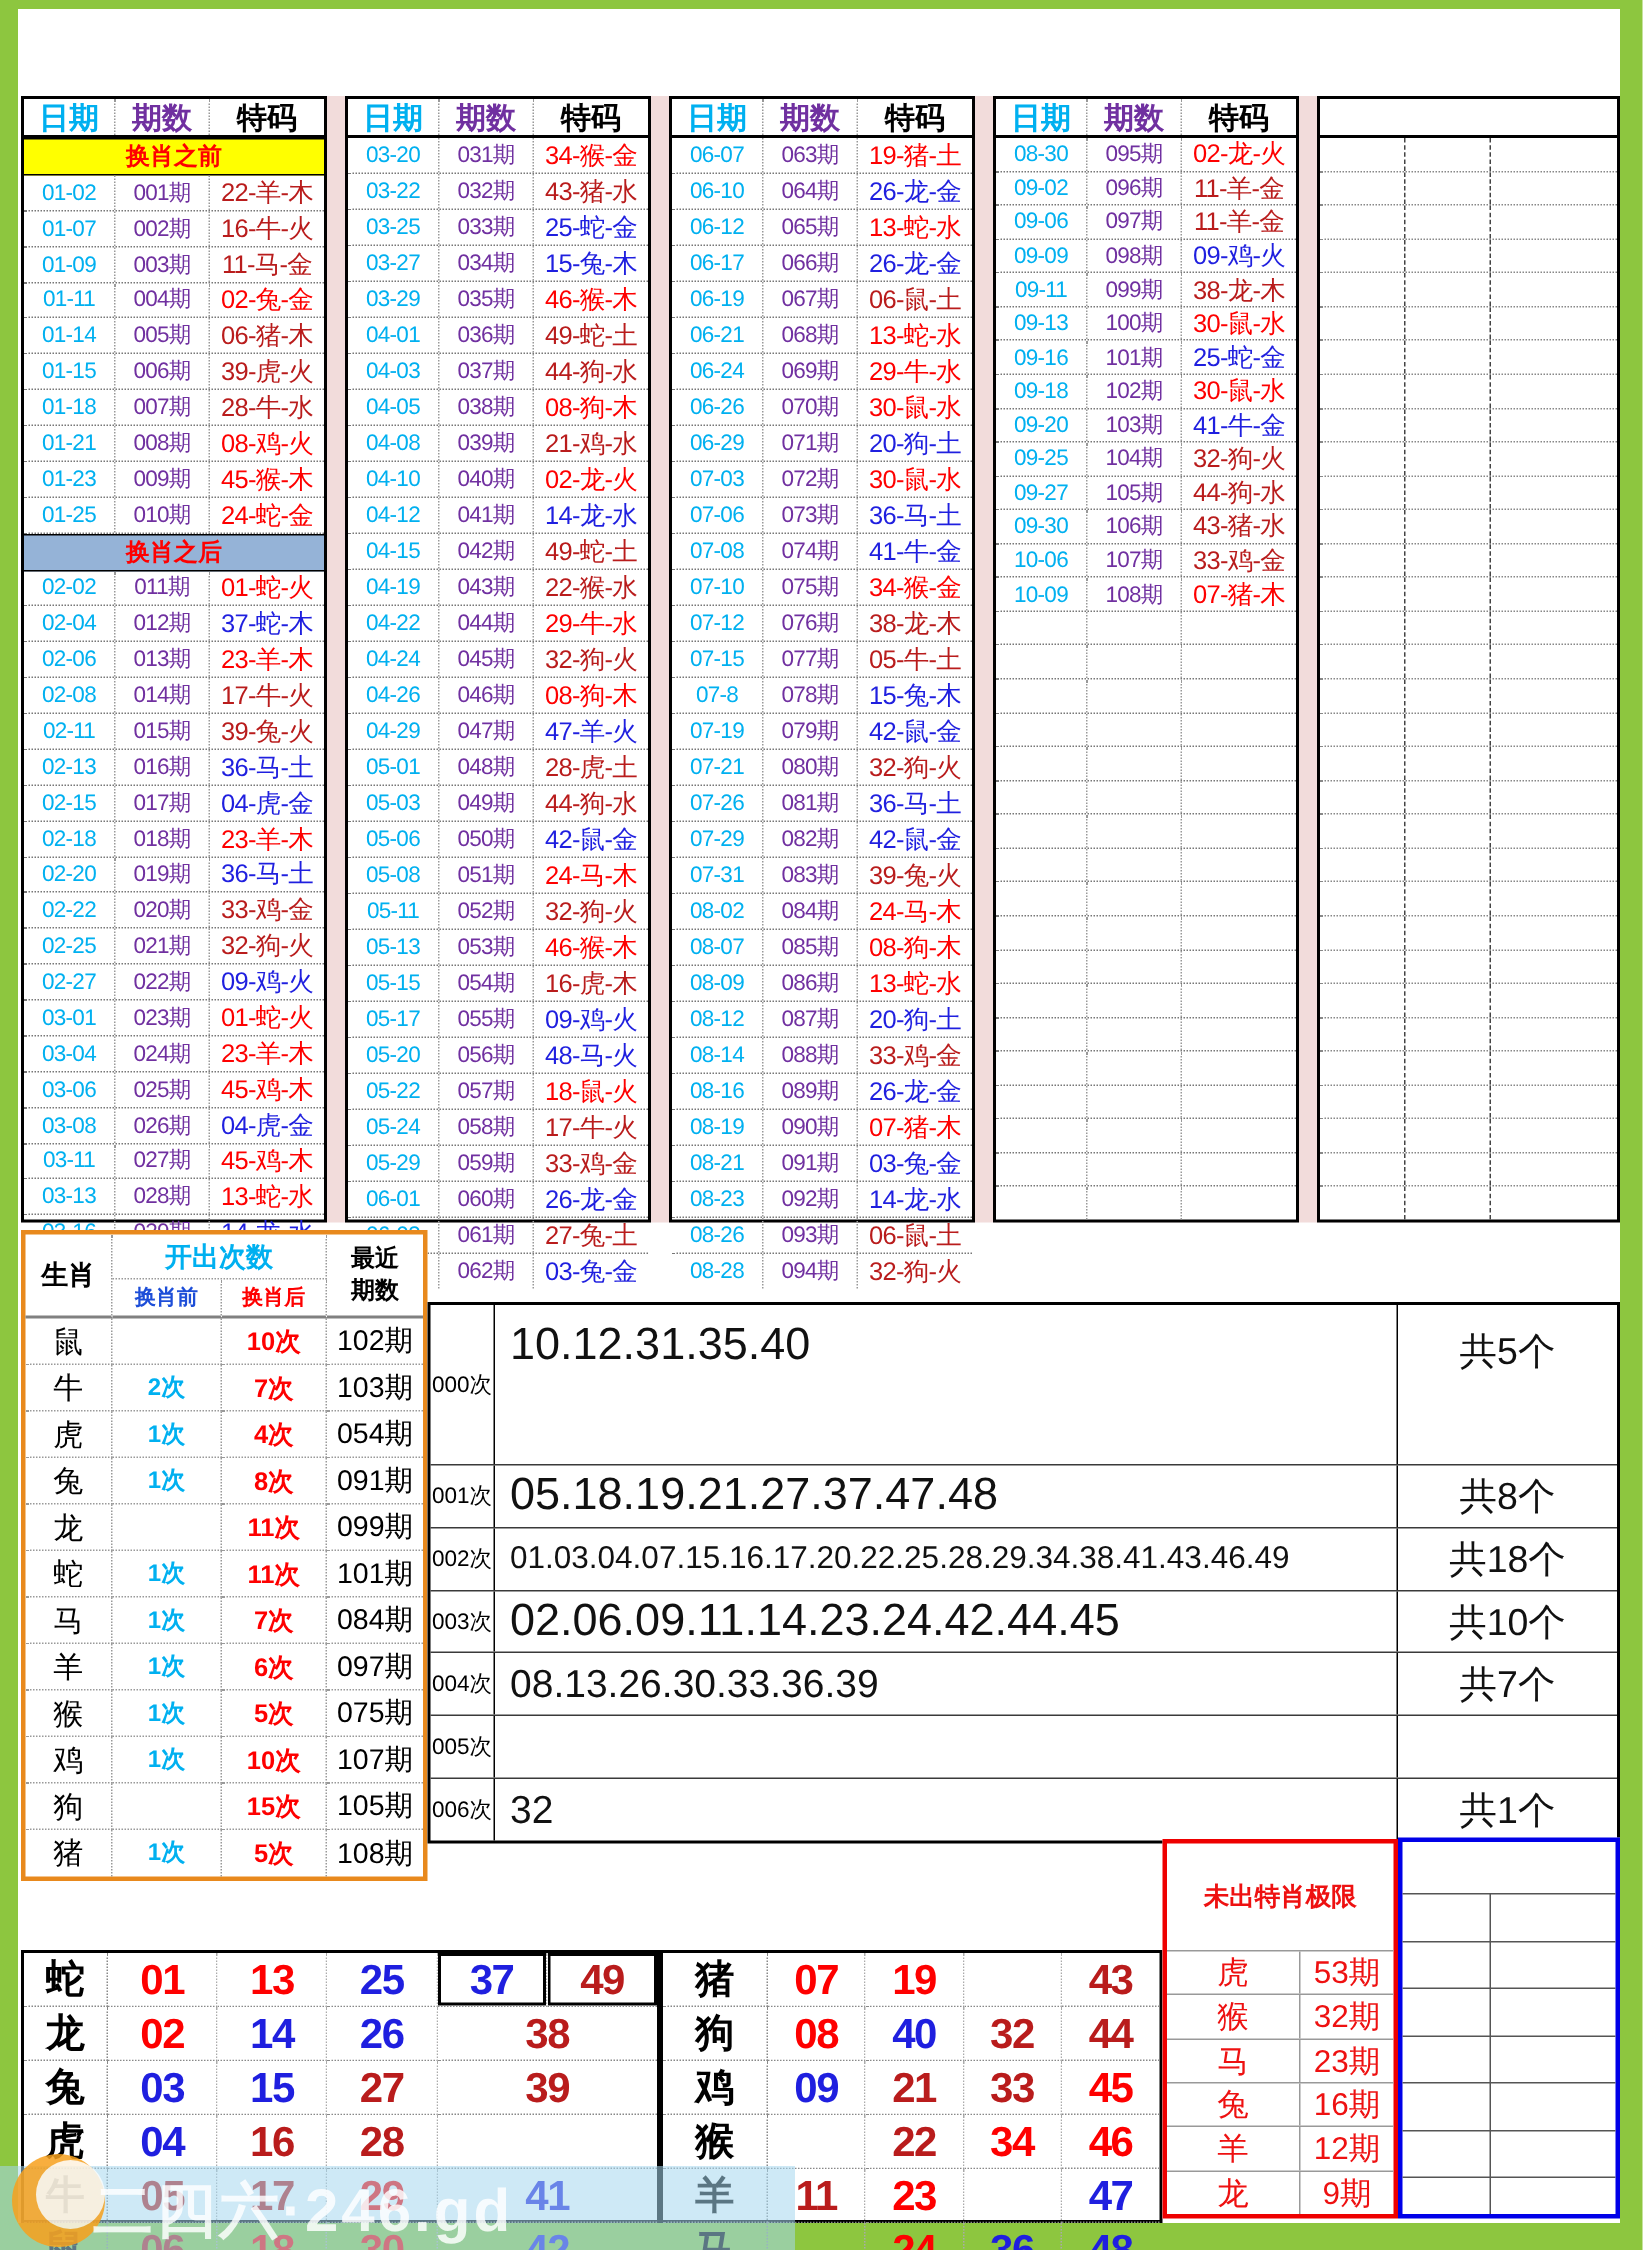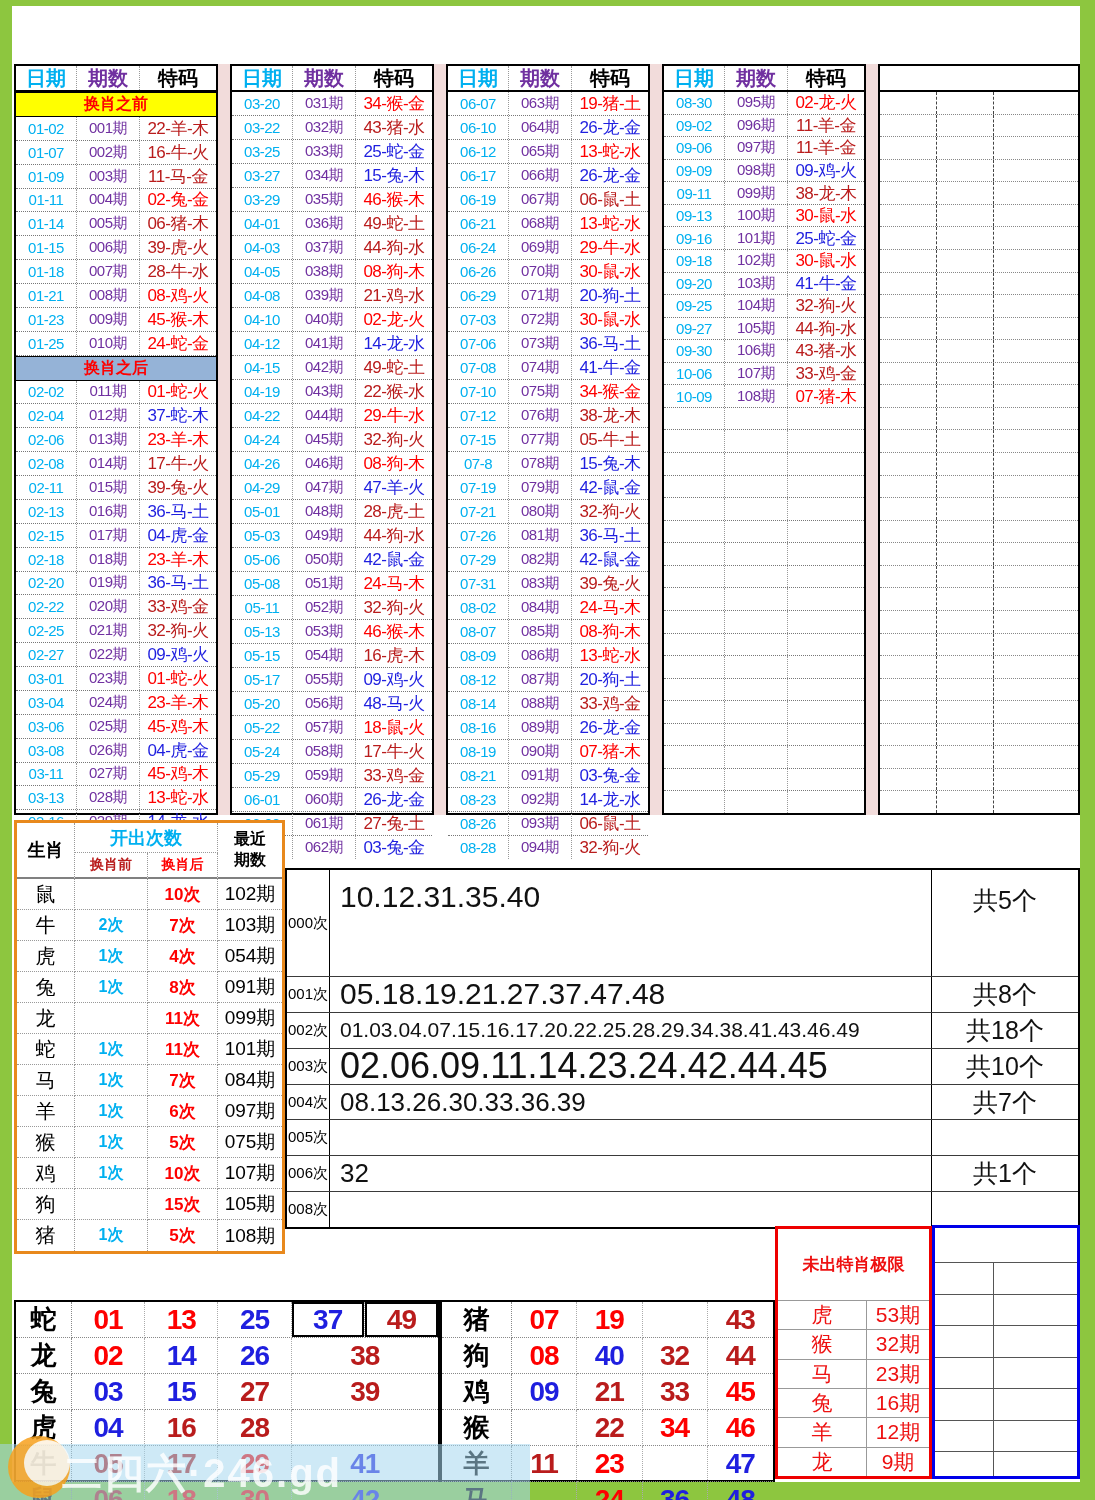--- a/index.html
+++ b/index.html
@@ -906,21 +906,21 @@
         <div class="erow">
           <div class="ecell"></div>
           <div class="ecell"></div>
           <div class="ecell" style="flex: 1.5 1 0%;"></div>
         </div>
       </div>
     </div>
   <div class="stats" id="stats">
       <div class="scell sh solidB" style="grid-area: 1 / 1 / span 2; font-size: 18px;">生肖</div>
       <div class="scell sh" style="grid-area: 1 / 2 / auto / span 2; color: rgb(0, 176, 240); font-size: 18px;">开出次数</div>
-      <div class="scell sh solidB" style="grid-area: 2 / 2; color: #b91c1c; font-size: 14px;">换肖前</div>
+      <div class="scell sh solidB" style="grid-area: 2 / 2; color: #1d4ed8; font-size: 14px;">换肖前</div>
       <div class="scell sh solidB" style="grid-area: 2 / 3; color: rgb(254, 0, 0); font-size: 14px;">换肖后</div>
       <div class="scell sh noR solidB" style="grid-area: 1 / 4 / span 2; font-size: 16px; text-align: center;">最近<br>期数</div>
       <div class="scell " style="grid-area: 3 / 1; font-size: 20px;">鼠</div>
       <div class="scell " style="grid-area: 3 / 2; color: rgb(0, 176, 240); font-weight: bold; font-size: 16px;"></div>
       <div class="scell " style="grid-area: 3 / 3; color: rgb(254, 0, 0); font-weight: bold; font-size: 17px;">10次</div>
       <div class="scell noR" style="grid-area: 3 / 4; font-size: 19px;">102期</div>
       <div class="scell " style="grid-area: 4 / 1; font-size: 20px;">牛</div>
       <div class="scell " style="grid-area: 4 / 2; color: rgb(0, 176, 240); font-weight: bold; font-size: 16px;">2次</div>
       <div class="scell " style="grid-area: 4 / 3; color: rgb(254, 0, 0); font-weight: bold; font-size: 17px;">7次</div>
       <div class="scell noR" style="grid-area: 4 / 4; font-size: 19px;">103期</div>
@@ -976,42 +976,37 @@
         <div class="fnums" style="font-size: 30px;">05.18.19.21.27.37.47.48</div>
         <div class="fcount">共8个</div>
       </div>
       <div class="frow" style="flex: 1 1 0%;">
         <div class="flabel">002次</div>
         <div class="fnums" style="font-size: 21px;">01.03.04.07.15.16.17.20.22.25.28.29.34.38.41.43.46.49</div>
         <div class="fcount">共18个</div>
       </div>
       <div class="frow" style="flex: 1 1 0%;">
         <div class="flabel">003次</div>
-        <div class="fnums" style="font-size: 36px;">02.06.09.11.14.23.24.42.44.45</div>
+        <div class="fnums" style="font-size: 30px;">02.06.09.11.14.23.24.42.44.45</div>
         <div class="fcount">共10个</div>
       </div>
       <div class="frow" style="flex: 1 1 0%;">
         <div class="flabel">004次</div>
         <div class="fnums" style="font-size: 26px;">08.13.26.30.33.36.39</div>
         <div class="fcount">共7个</div>
       </div>
       <div class="frow" style="flex: 1 1 0%;">
         <div class="flabel">005次</div>
         <div class="fnums" style="font-size: 26px;"></div>
         <div class="fcount"></div>
       </div>
       <div class="frow" style="flex: 1 1 0%;">
         <div class="flabel">006次</div>
         <div class="fnums" style="font-size: 26px;">32</div>
         <div class="fcount">共1个</div>
-      </div>
-      <div class="frow" style="flex: 1 1 0%;">
-        <div class="flabel">008次</div>
-        <div class="fnums" style="font-size: 26px;"></div>
-        <div class="fcount"></div>
       </div>
     </div>
   <div class="note">
     <span class="n1">注：以下生肖的对应出码，为</span>
       <span class="n2">换肖之后</span>
       <span class="n1">。</span>
   </div>
   <div class="map" id="mapleft" style="left:14px;width:426px;grid-template-columns:56px repeat(5,1fr);grid-template-rows:repeat(6,1fr);">
       <div class="zc">蛇</div>
       <div class="nc R">01</div>

